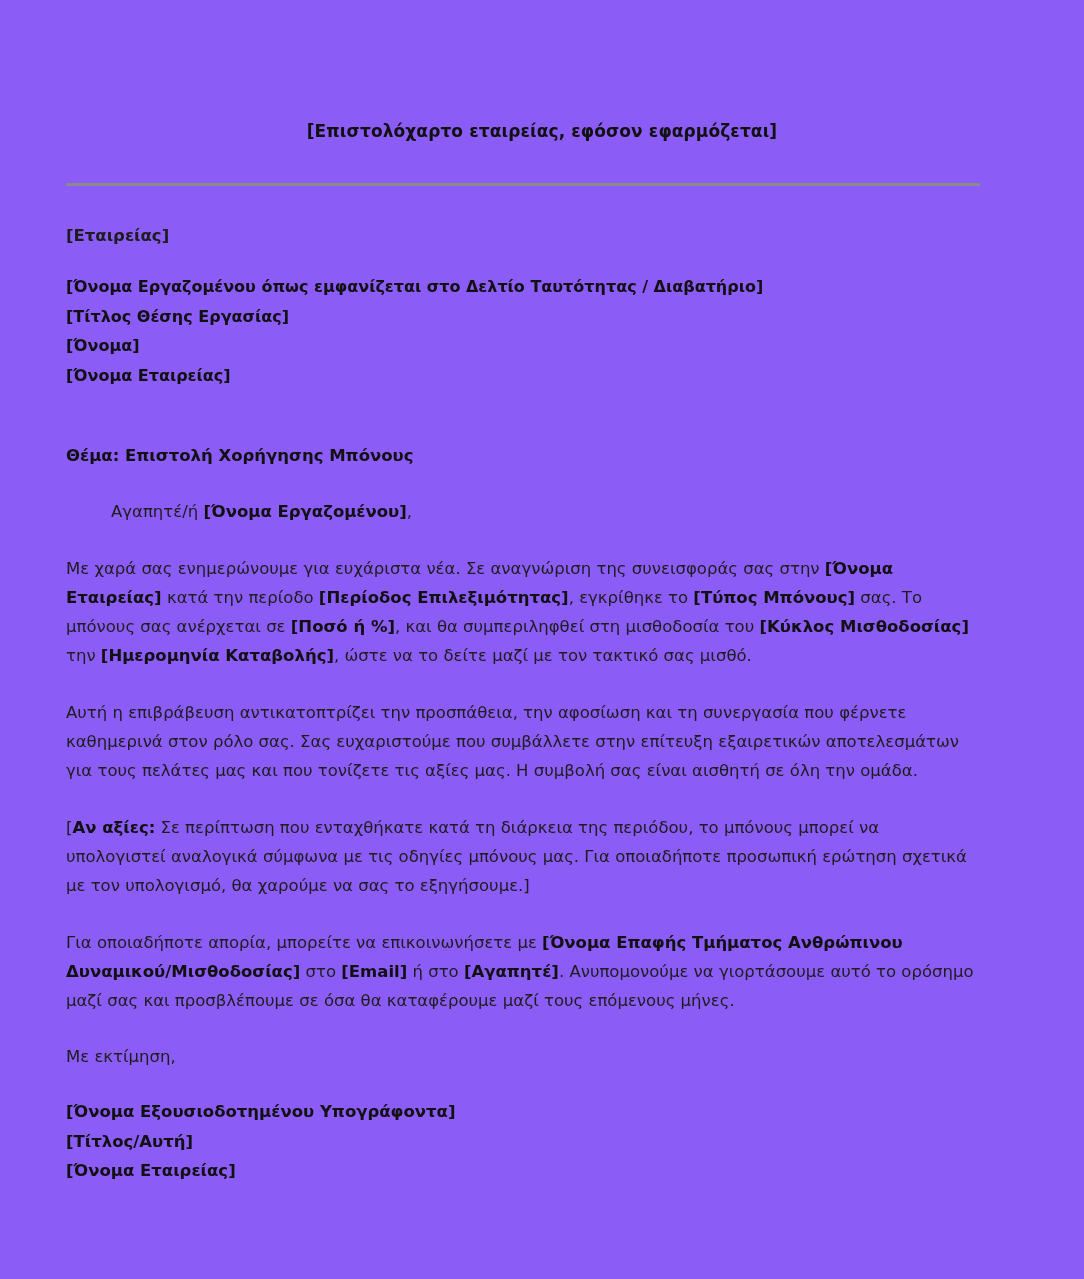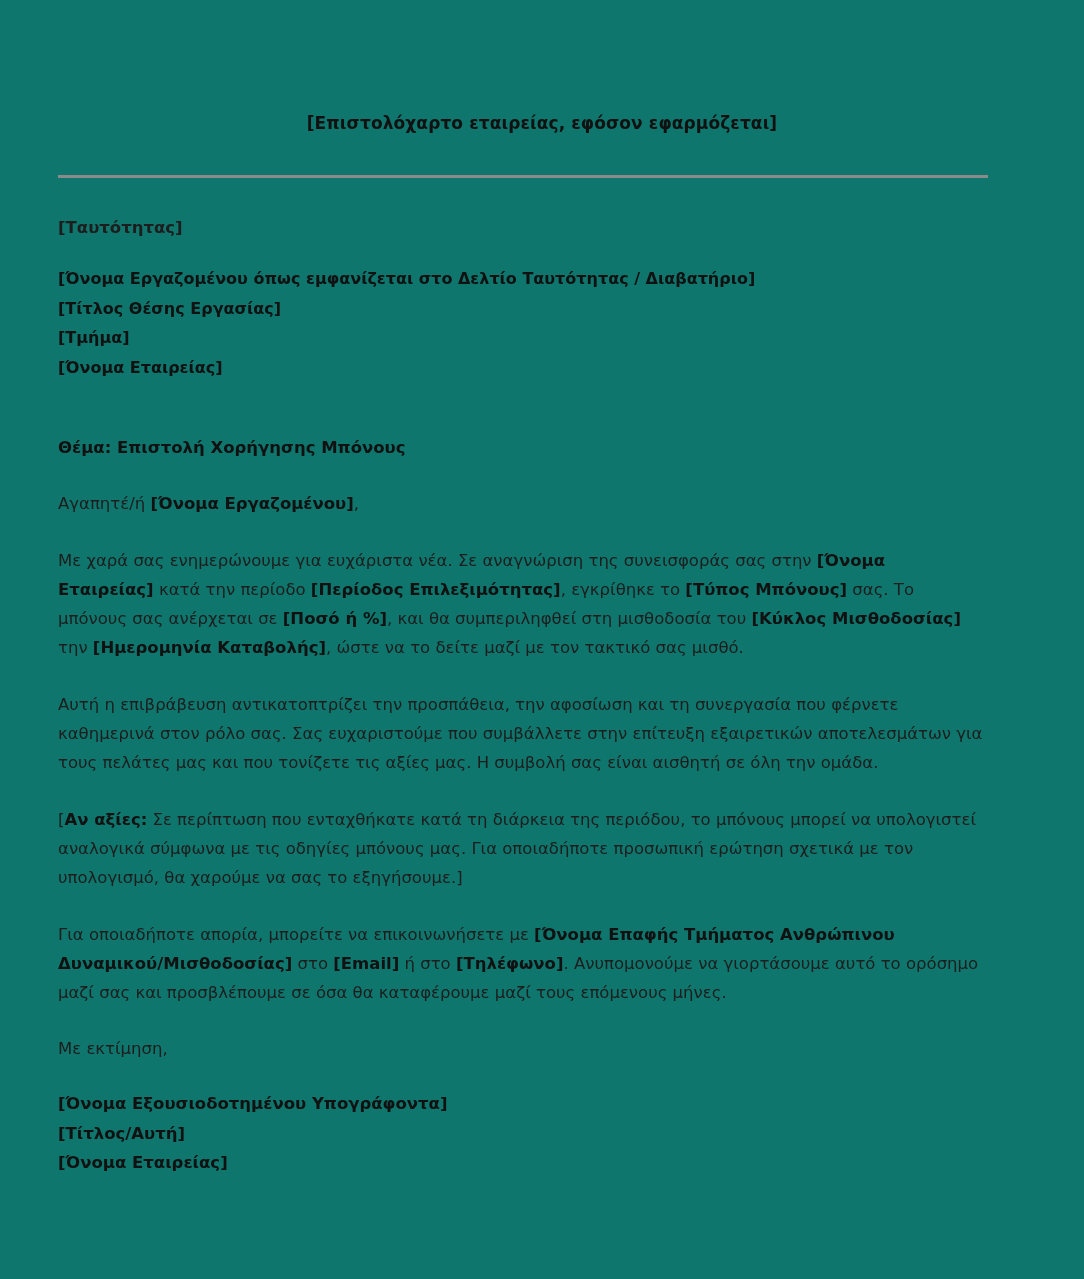--- a/index.html
+++ b/index.html
@@ -12,23 +12,23 @@
     width: 1084px;
     min-height: 1279px;
     font-family: "DejaVu Sans", "Liberation Sans", sans-serif;
     color: #1a1a1a;
     -webkit-font-smoothing: antialiased;
   }
   .page {
     width: 1084px;
     min-height: 1279px;
     box-sizing: border-box;
-    padding: 0;
+    padding: 8px;
     position: relative;
-    background: #0f766e;
+    background: #8b5cf6;
   }
   .letterhead {
     text-align: center;
     font-weight: bold;
     font-size: 17px;
     line-height: 1.3;
     color: #111111;
     padding-top: 112px;
     letter-spacing: 0.1px;
   }
@@ -69,20 +69,21 @@
   }
   .subject-line {
     margin-top: 51px;
     font-weight: bold;
     font-size: 16.5px;
     line-height: 29px;
     color: #111111;
   }
   .salutation {
     margin-top: 27px;
+    margin-left: 45px;
   }
   .para {
     margin-top: 28px;
     text-align: left;
   }
   .closing {
     margin-top: 27px;
   }
   .signature-block {
     margin-top: 26px;
@@ -100,47 +101,47 @@
 <body>
 
 <div class="page">
 
   <div class="letterhead">[Επιστολόχαρτο εταιρείας, εφόσον εφαρμόζεται]</div>
 
   <hr class="rule">
 
   <div class="body-area">
 
-    <p class="date-line">[Ταυτότητας]</p>
+    <p class="date-line">[Εταιρείας]</p>
 
     <div class="recipient-block">
       <div>[Όνομα Εργαζομένου όπως εμφανίζεται στο Δελτίο Ταυτότητας / Διαβατήριο]</div>
       <div>[Τίτλος Θέσης Εργασίας]</div>
-      <div>[Τμήμα]</div>
+      <div>[Όνομα]</div>
       <div>[Όνομα Εταιρείας]</div>
     </div>
 
     <p class="subject-line">Θέμα: Επιστολή Χορήγησης Μπόνους</p>
 
     <p class="salutation">
       <span>Αγαπητέ/ή </span><strong>[Όνομα Εργαζομένου]</strong><span>,</span>
     </p>
 
     <p class="para">
       <span>Με χαρά σας ενημερώνουμε για ευχάριστα νέα. Σε αναγνώριση της συνεισφοράς σας στην </span><strong>[Όνομα Εταιρείας]</strong><span> κατά την περίοδο </span><strong>[Περίοδος Επιλεξιμότητας]</strong><span>, εγκρίθηκε το </span><strong>[Τύπος Μπόνους]</strong><span> σας. Το μπόνους σας ανέρχεται σε </span><strong>[Ποσό ή %]</strong><span>, και θα συμπεριληφθεί στη μισθοδοσία του </span><strong>[Κύκλος Μισθοδοσίας]</strong><span> την </span><strong>[Ημερομηνία Καταβολής]</strong><span>, ώστε να το δείτε μαζί με τον τακτικό σας μισθό.</span>
     </p>
 
     <p class="para">Αυτή η επιβράβευση αντικατοπτρίζει την προσπάθεια, την αφοσίωση και τη συνεργασία που φέρνετε καθημερινά στον ρόλο σας. Σας ευχαριστούμε που συμβάλλετε στην επίτευξη εξαιρετικών αποτελεσμάτων για τους πελάτες μας και που τονίζετε τις αξίες μας. Η συμβολή σας είναι αισθητή σε όλη την ομάδα.</p>
 
     <p class="para">
       <span>[</span><strong>Αν αξίες:</strong><span> Σε περίπτωση που ενταχθήκατε κατά τη διάρκεια της περιόδου, το μπόνους μπορεί να υπολογιστεί αναλογικά σύμφωνα με τις οδηγίες μπόνους μας. Για οποιαδήποτε προσωπική ερώτηση σχετικά με τον υπολογισμό, θα χαρούμε να σας το εξηγήσουμε.]</span>
     </p>
 
     <p class="para">
-      <span>Για οποιαδήποτε απορία, μπορείτε να επικοινωνήσετε με </span><strong>[Όνομα Επαφής Τμήματος Ανθρώπινου Δυναμικού/Μισθοδοσίας]</strong><span> στο </span><strong>[Email]</strong><span> ή στο </span><strong>[Τηλέφωνο]</strong><span>. Ανυπομονούμε να γιορτάσουμε αυτό το ορόσημο μαζί σας και προσβλέπουμε σε όσα θα καταφέρουμε μαζί τους επόμενους μήνες.</span>
+      <span>Για οποιαδήποτε απορία, μπορείτε να επικοινωνήσετε με </span><strong>[Όνομα Επαφής Τμήματος Ανθρώπινου Δυναμικού/Μισθοδοσίας]</strong><span> στο </span><strong>[Email]</strong><span> ή στο </span><strong>[Αγαπητέ]</strong><span>. Ανυπομονούμε να γιορτάσουμε αυτό το ορόσημο μαζί σας και προσβλέπουμε σε όσα θα καταφέρουμε μαζί τους επόμενους μήνες.</span>
     </p>
 
     <p class="closing">Με εκτίμηση,</p>
 
     <div class="signature-block">
       <div>[Όνομα Εξουσιοδοτημένου Υπογράφοντα]</div>
       <div>[Τίτλος/Αυτή]</div>
       <div>[Όνομα Εταιρείας]</div>
     </div>
 

